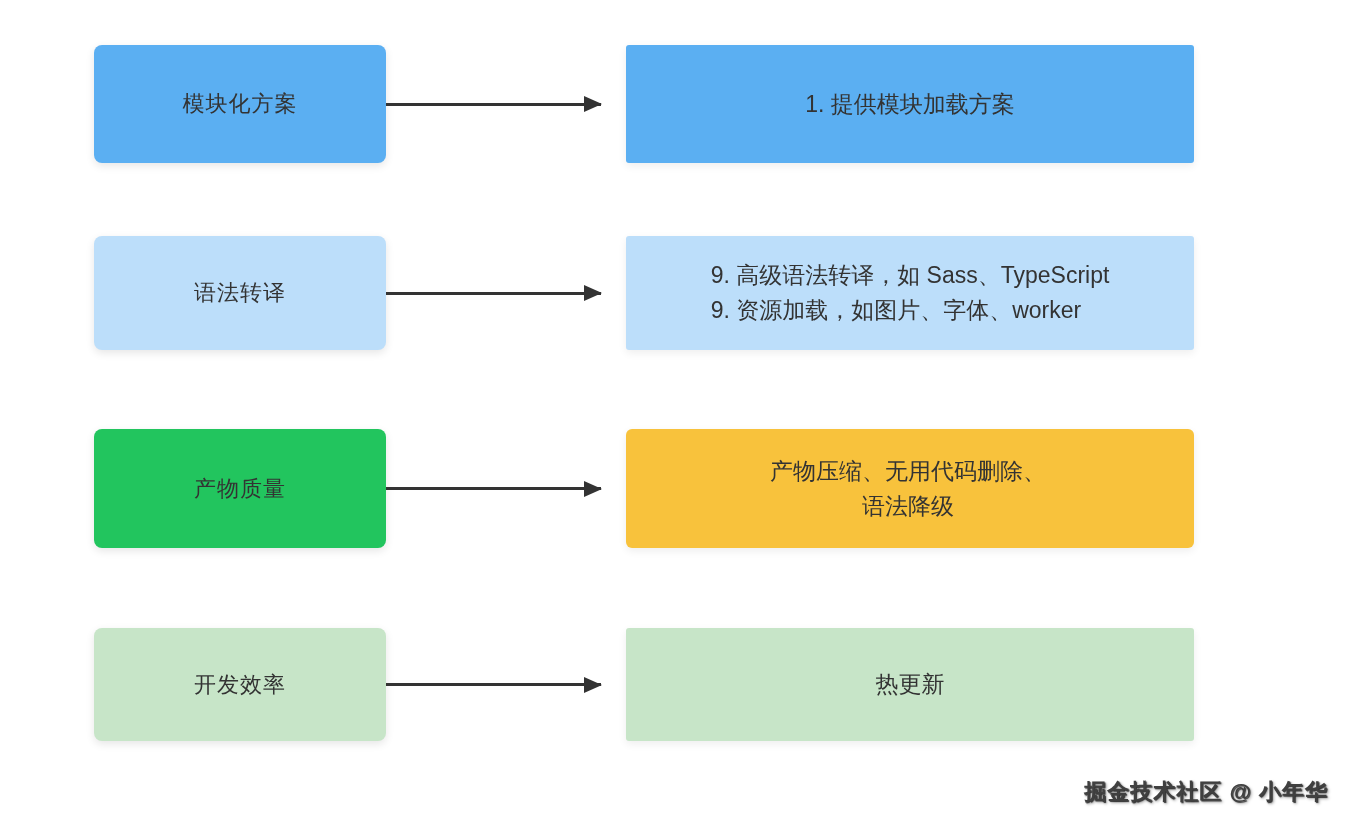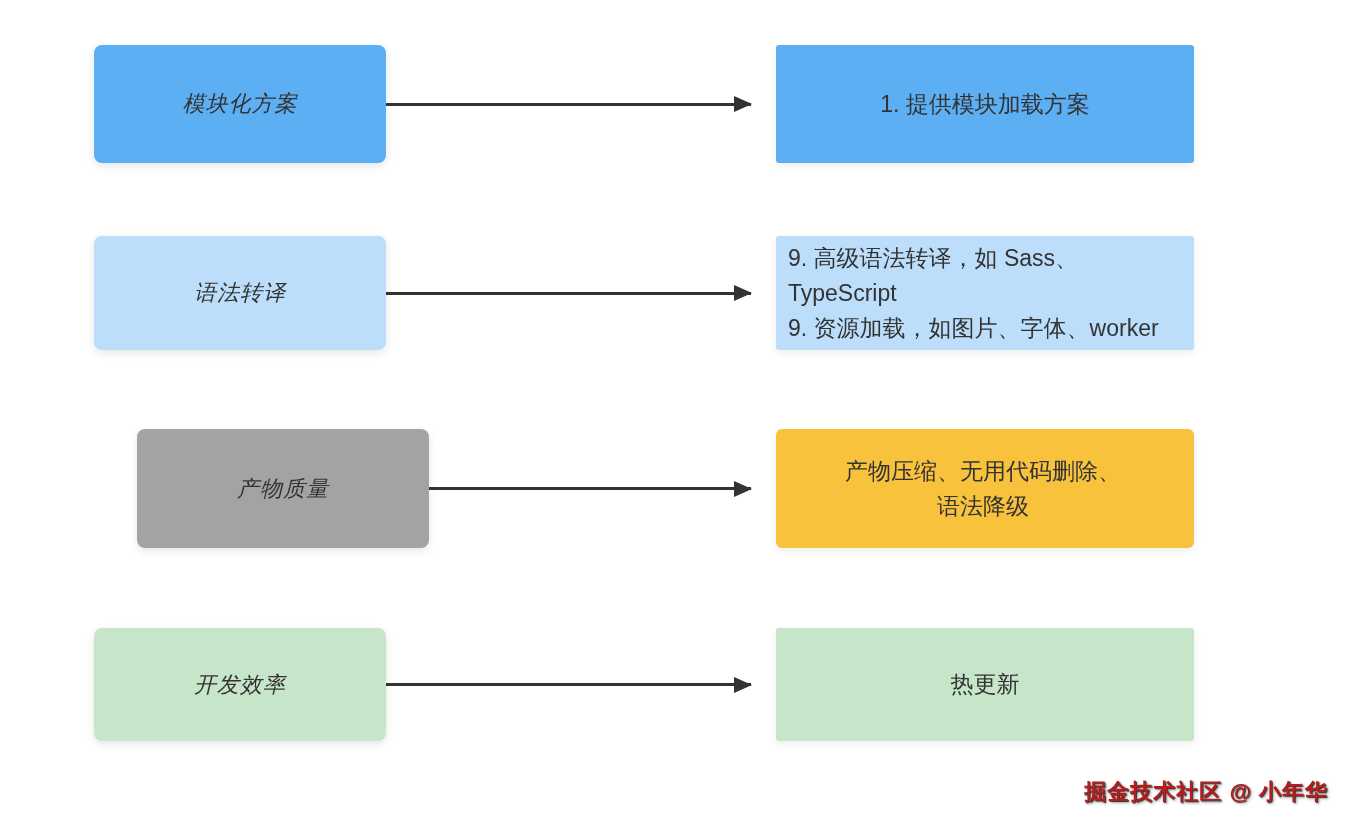--- a/index.html
+++ b/index.html
@@ -25,24 +25,23 @@
     display:flex; flex-direction:column;
     justify-content:center; align-items:center;
     color:var(--text-color,#333333);
   }
   .category-box {
     width:292px; height:100%;
     border-radius:8px;
     font-size:22px;
     letter-spacing:1px;
     box-shadow:0 3px 8px rgba(0,0,0,0.10);
-    font-style:italic;
   }
   .details-box {
-    width:418px; height:100%;
+    width:568px; height:100%;
     border-radius:3px;
     font-size:23px;
     line-height:35px;
     box-shadow:0 3px 8px rgba(0,0,0,0.07);
     padding:0 12px;
     margin-left:24px;
   }
   .row-3 .details-box { border-radius:6px;padding-left:8px; }
 
   .lines { display:flex; flex-direction:column; }
@@ -98,21 +97,21 @@
     <div class="connector"></div>
     <div class="box details-box list" style="background-color: rgb(188, 222, 250);">
       <div class="lines">
         <span>9. 高级语法转译，如 Sass、TypeScript</span>
         <span>9. 资源加载，如图片、字体、worker</span>
       </div>
     </div>
   </div>
 
   <div class="row row-3">
-    <div class="box category-box" style="background-color: #a3a3a3; margin-left: 43px;">
+    <div class="box category-box" style="background-color: #22c55e;">
       <span>产物质量</span>
     </div>
     <div class="connector"></div>
     <div class="box details-box center" style="background-color: rgb(248, 194, 60);">
       <div class="lines">
         <span>产物压缩、无用代码删除、</span>
         <span>语法降级</span>
       </div>
     </div>
   </div>
@@ -122,14 +121,14 @@
       <span>开发效率</span>
     </div>
     <div class="connector"></div>
     <div class="box details-box center" style="background-color: rgb(199, 229, 200);">
       <div class="lines">
         <span>热更新</span>
       </div>
     </div>
   </div>
 
-  <div class="watermark" style="color: #b91c1c;">掘金技术社区 @ 小年华</div>
+  <div class="watermark" style="color: #404040;">掘金技术社区 @ 小年华</div>
 </div>
 
 </body></html>

